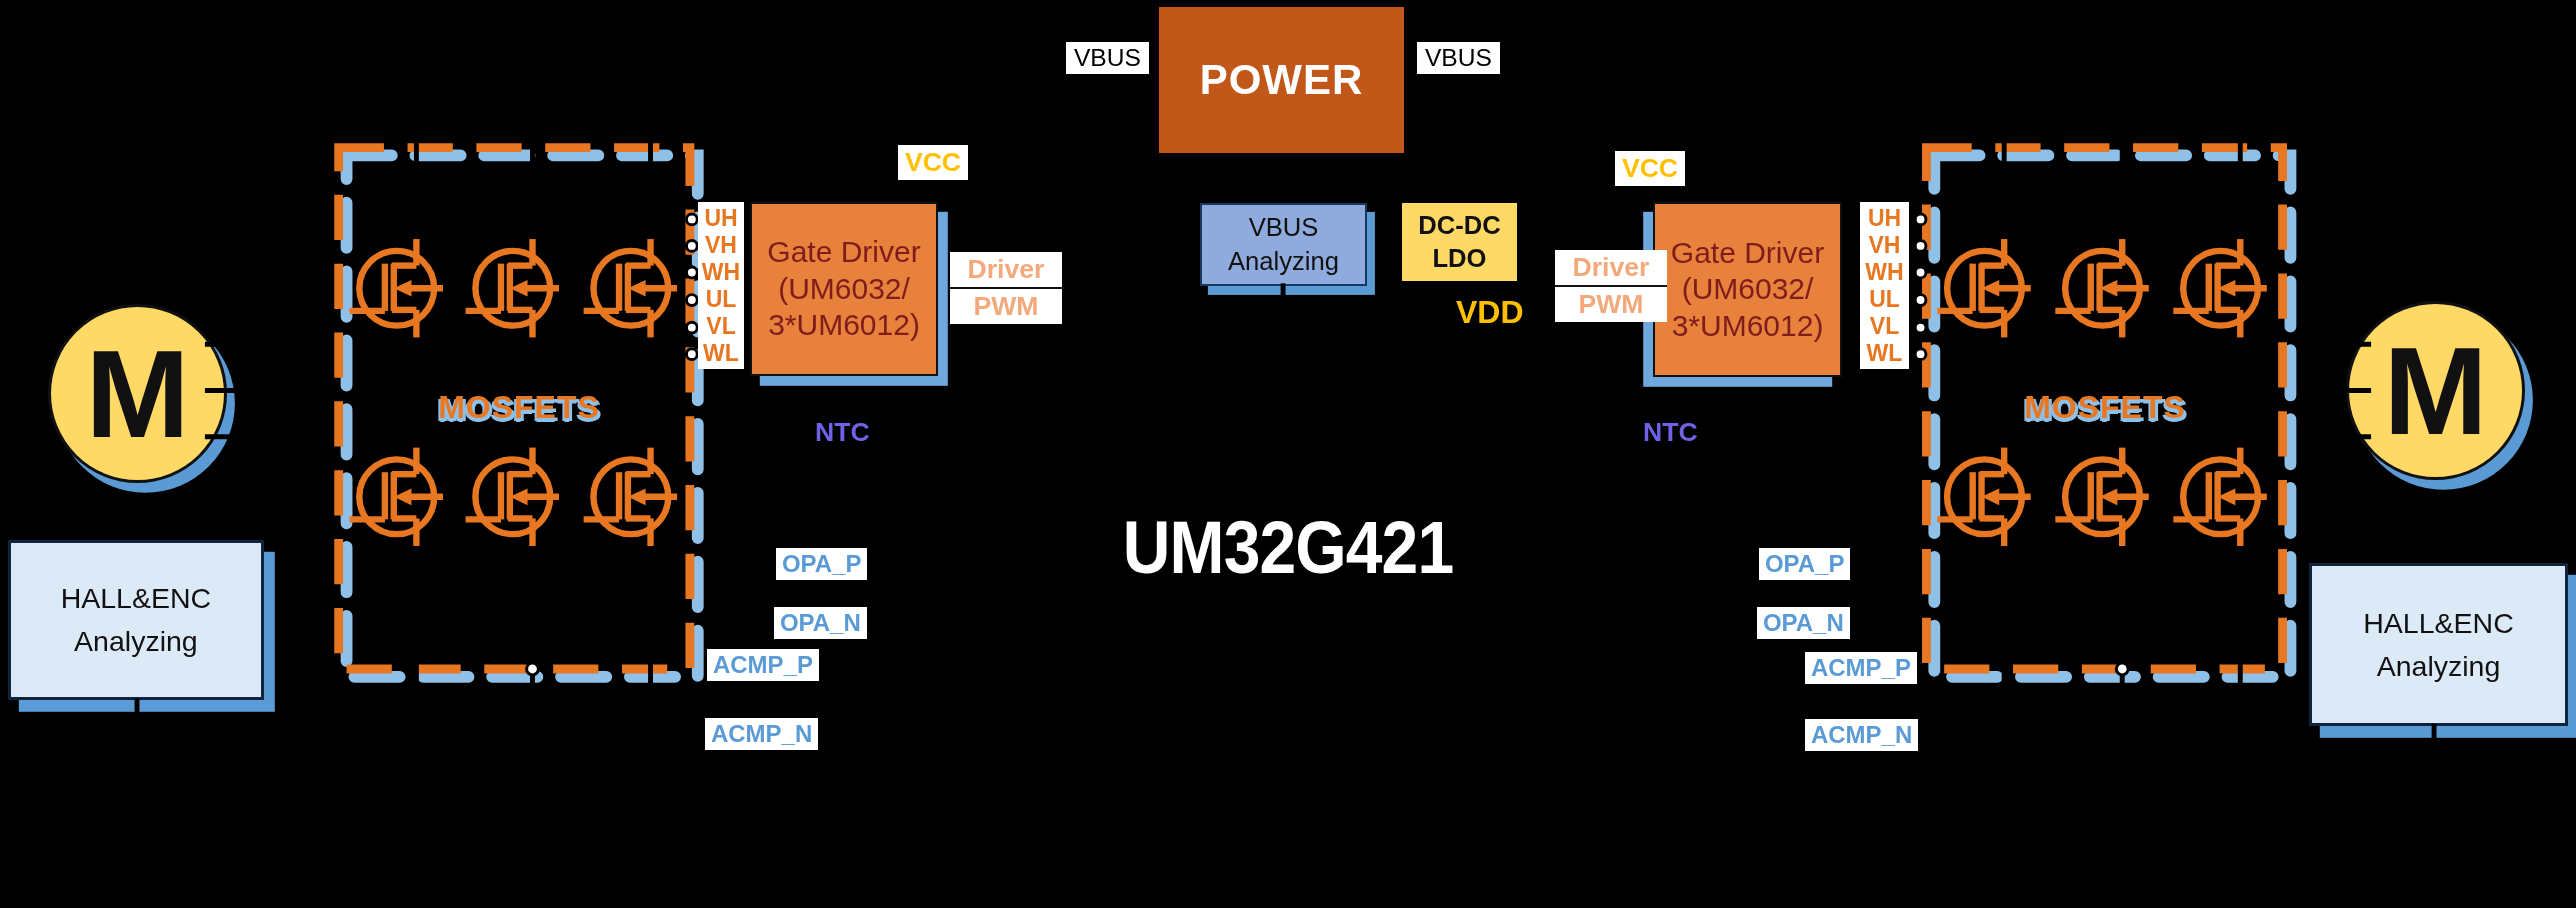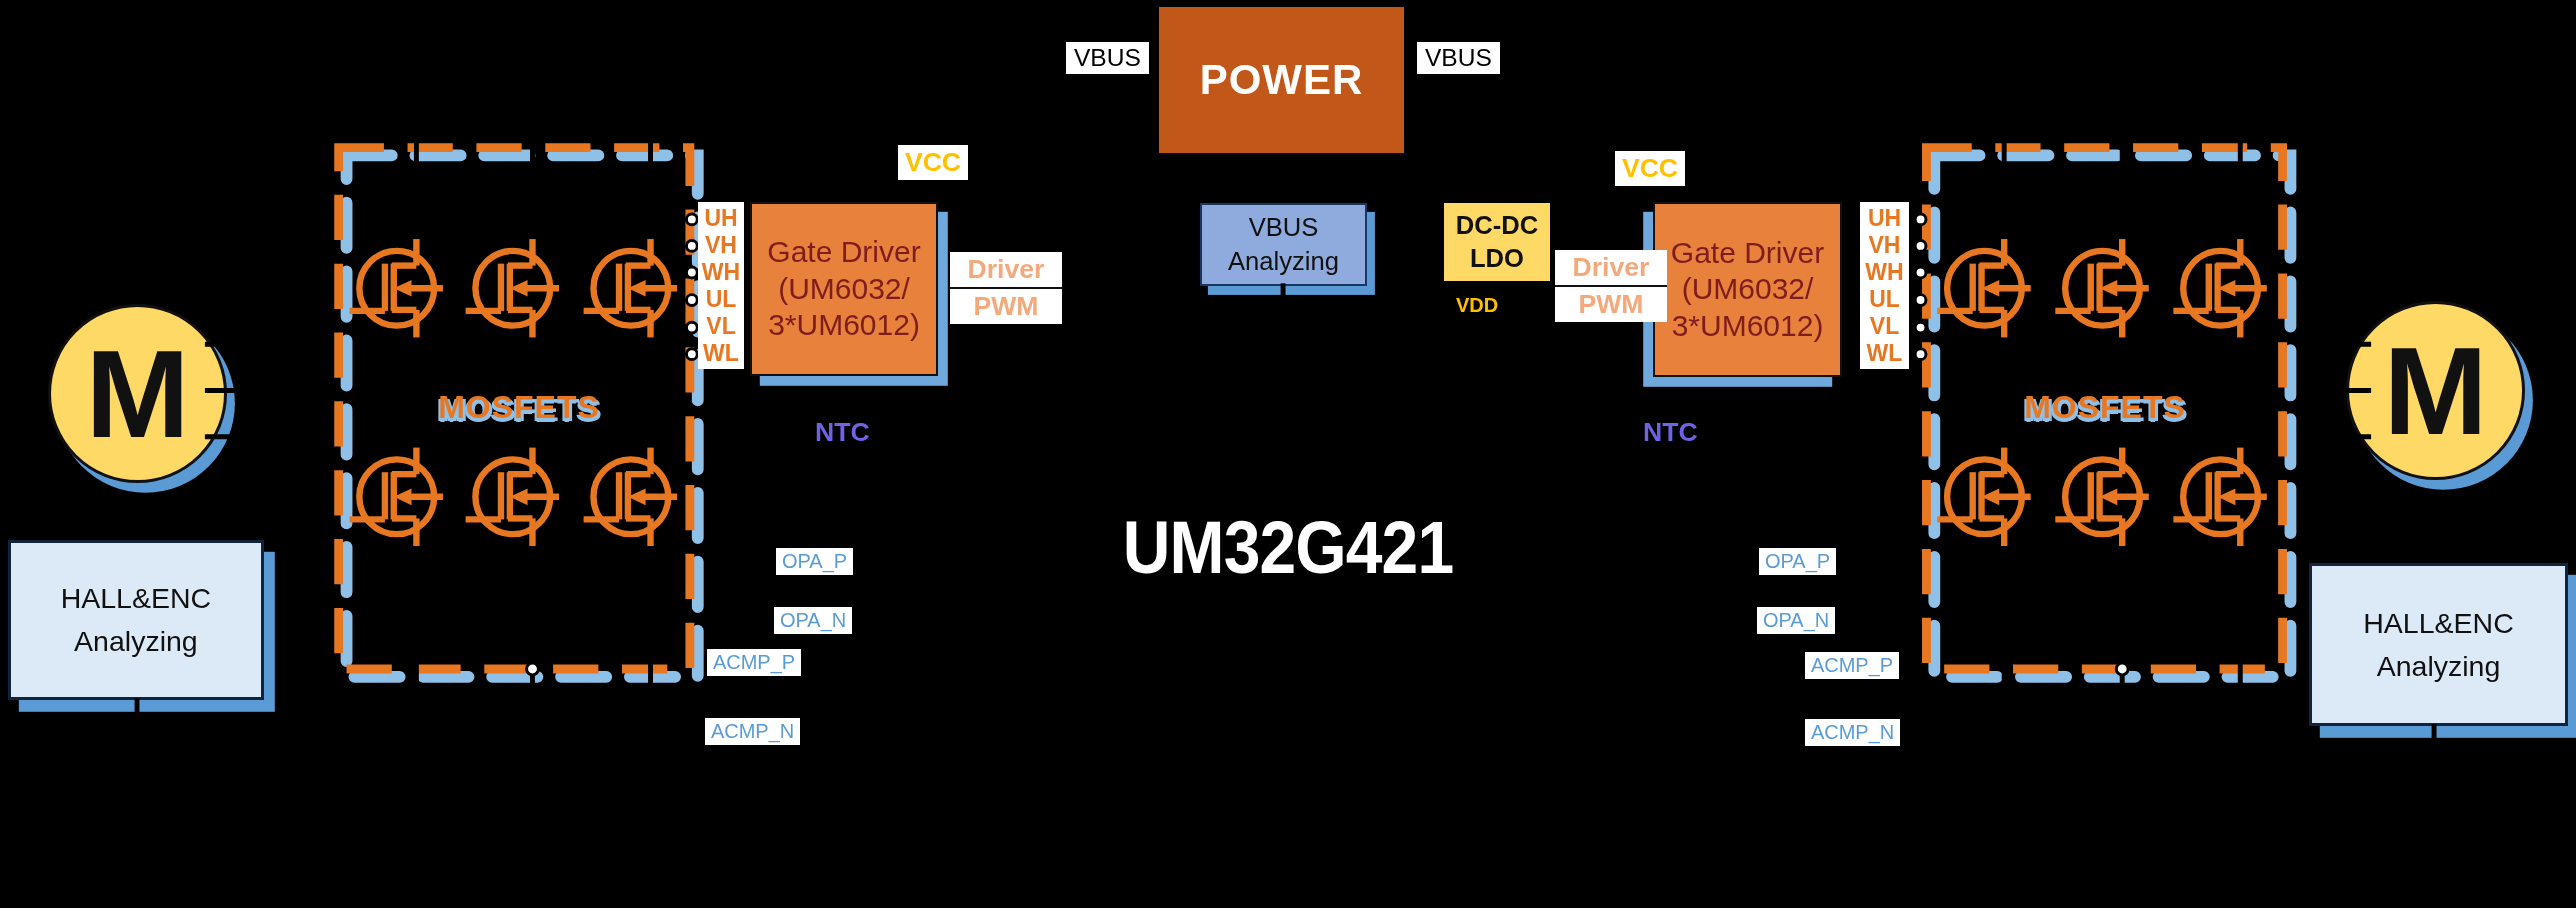--- a/index.html
+++ b/index.html
@@ -16,23 +16,23 @@
       box-shadow:7.9px 8.9px 0 #5B9BD5;}
   .block-dcdc{background:#FFD966;color:#111;font-size:25.6px;font-weight:bold;line-height:1.3;}
   .block-hall{background:#DCE9F7;border:3px solid #10243E;color:#111;font-size:28.5px;line-height:1.5;
       box-shadow:10.8px 11.8px 0 #5B9BD5;}
   .motor{background:#FFD966;border:3px solid #111;border-radius:50%;color:#111;
       font-size:125px;font-weight:bold;box-shadow:7.9px 9.8px 0 #5B9BD5;}
   .whitebg{background:#fff;}
   .lbl{white-space:nowrap;line-height:1.15;}
   .vbus{color:#000;font-size:24.6px;font-weight:500;padding:2px 7.9px;}
   .vcc{color:#FFC000;font-size:26.6px;font-weight:bold;padding:2px 6.9px;}
-  .vdd{color:#FFC000;font-size:20px;font-weight:bold;text-align:right;}
+  .vdd{color:#FFC000;font-size:32px;font-weight:bold;text-align:right;}
   .ntc{color:#6E62E6;font-size:26.6px;font-weight:bold;}
-  .opa{color:#5B9BD5;font-size:20px;font-weight:normal;padding:2px 5.9px;}
+  .opa{color:#5B9BD5;font-size:24px;font-weight:bold;padding:2px 5.9px;}
   .dpwm{width:112px;background:#fff;text-align:center;color:#F4A97C;font-size:26.6px;font-weight:bold;}
   .dpwm .divider{height:2px;background:#111;width:100%;}
   .dpwm span{display:block;padding:2px 0;}
   .pins{display:flex;flex-direction:column;justify-content:space-between;background:#fff;
       color:#E87722;font-size:23px;font-weight:bold;text-align:center;padding:3px 0;}
   .mosfets-lbl{color:#E87722;font-size:32px;font-weight:bold;letter-spacing:1px;
       text-shadow:3px 3px 0 #8FC0E8,-2px 3px 0 #8FC0E8,0 3.9px 0 #8FC0E8;}
   .title{color:#fff;font-size:75px;font-weight:700;letter-spacing:-1px;transform:scaleX(0.88);}
 </style>
 </head>
@@ -138,21 +138,21 @@
 <div class="abs lbl whitebg vbus" style="left:1066px;top:42px;z-index:2">VBUS</div>
 <div class="abs lbl whitebg vbus" style="left:1417px;top:42px;z-index:2">VBUS</div>
 
 <div class="abs flexc block-sampling" style="left:1200px;top:203px;width:167px;height:83px;z-index:2">
   <div>
     <div>VBUS</div>
     <div>Analyzing</div>
   </div>
 </div>
 
-<div class="abs flexc block-dcdc" style="left:1444px;top:203px;width:106px;height:78px;z-index:2">
+<div class="abs flexc block-dcdc" style="left:1402px;top:203px;width:115px;height:78px;z-index:2">
   <div>
     <div>DC-DC</div>
     <div>LDO</div>
   </div>
 </div>
 <div class="abs lbl vdd" style="left:1456px;top:294px;z-index:2">VDD</div>
 
 <div class="abs flexc title" style="left:993px;top:504px;width:590px;z-index:2">UM32G421</div>
 
 <div class="abs flexc motor" style="left:48px;top:304px;width:179px;height:179px;z-index:2">

